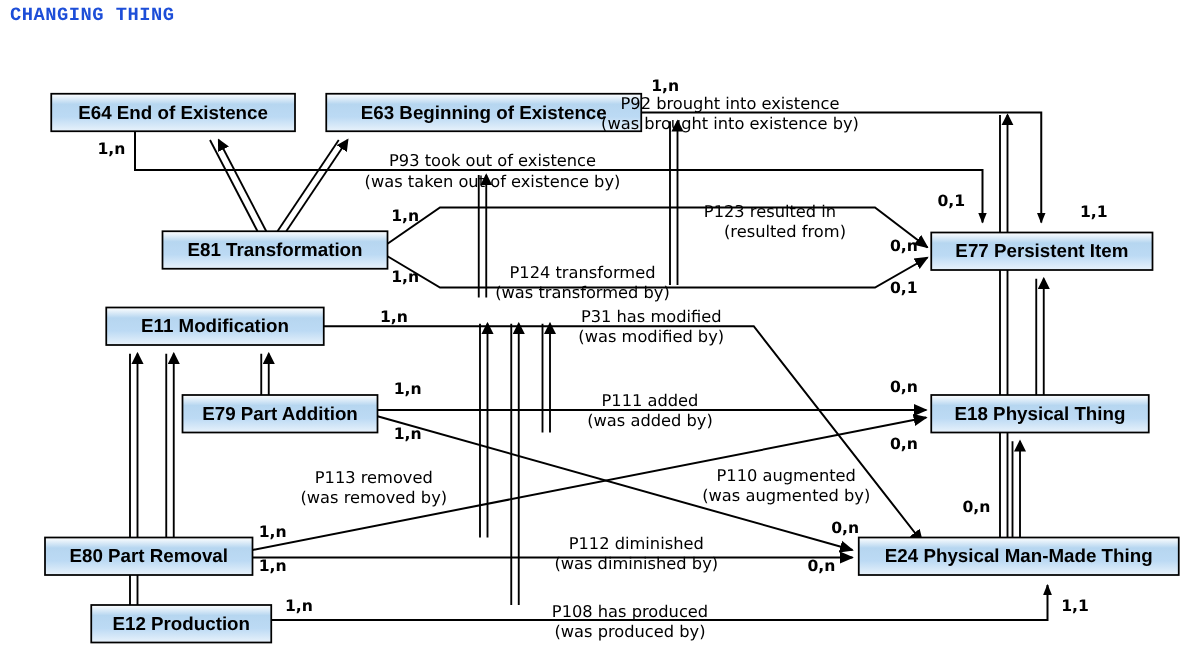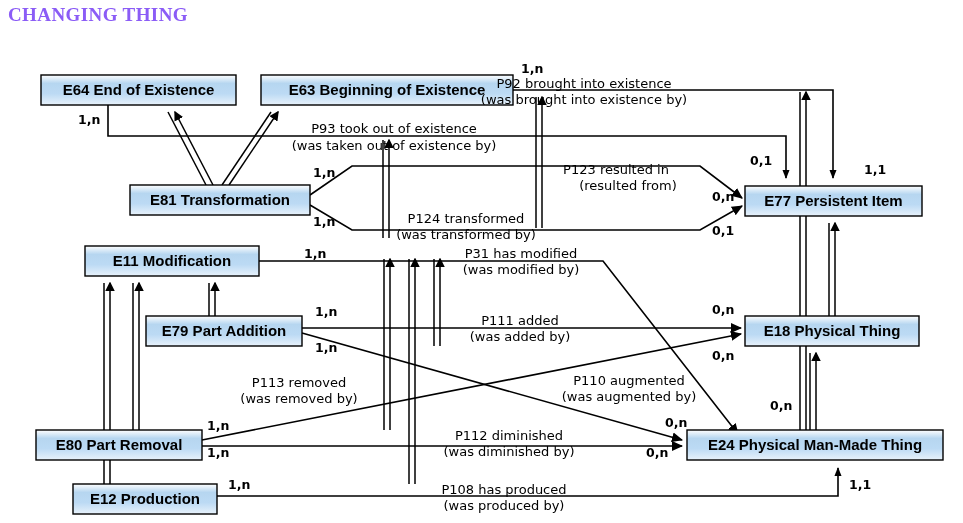--- a/index.html
+++ b/index.html
@@ -1,22 +1,22 @@
 <!DOCTYPE html>
 <html><head>
 <meta charset="utf-8">
 <style>
   html,body{margin:0;padding:0;background:#ffffff;}
   body{width:963px;height:523px;overflow:hidden;
        font-family:"DejaVu Sans","Liberation Sans",sans-serif;}
   #root{position:relative;width:963px;height:523px;}
   #title{
     position:absolute;left:8px;top:4px;
-    font-family:Liberation Serif, serif;
-    font-size:19px;font-weight:bold;color:#8b5cf6;letter-spacing:.4px;
+    font-family:Liberation Mono, monospace;
+    font-size:15px;font-weight:bold;color:#1d4ed8;letter-spacing:.4px;
   }
   svg{position:absolute;left:0;top:0;}
   .ent rect{stroke:#000;stroke-width:1.4px;}
   .ent text{
     font-family:"Liberation Sans","DejaVu Sans",sans-serif;
     font-size:15px;font-weight:bold;fill:#000;
     dominant-baseline:middle;text-anchor:middle;
   }
   .plabel{
     font-family:"DejaVu Sans","Liberation Sans",sans-serif;

